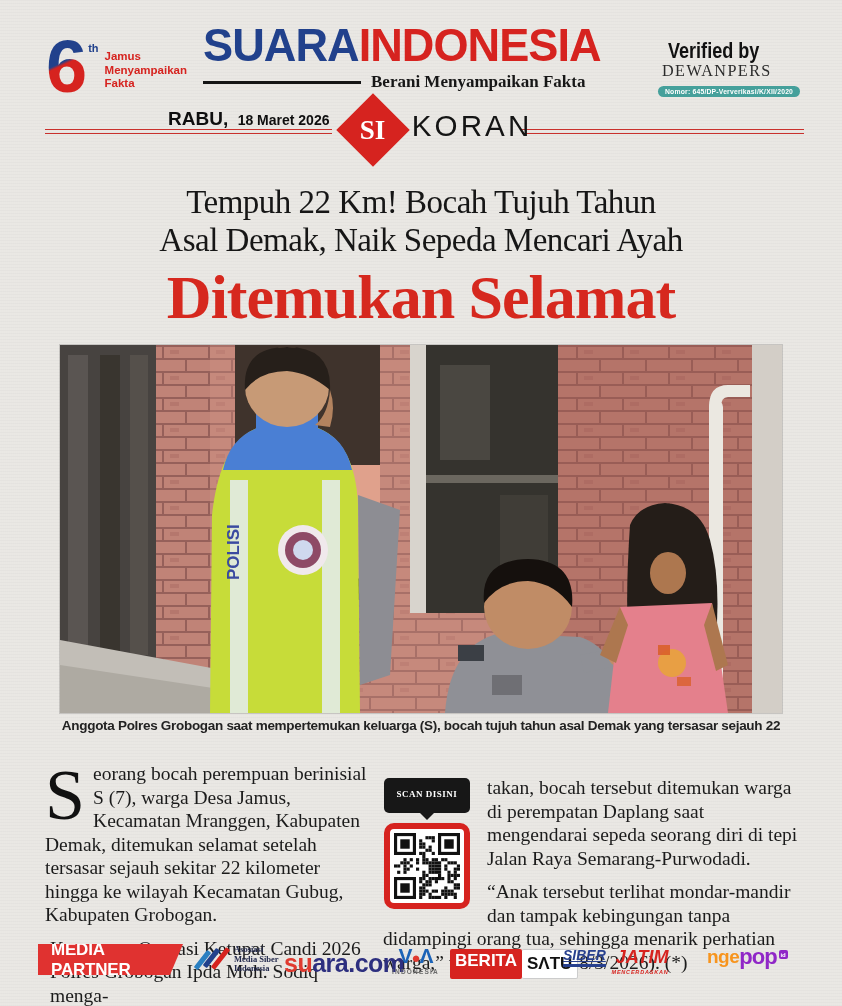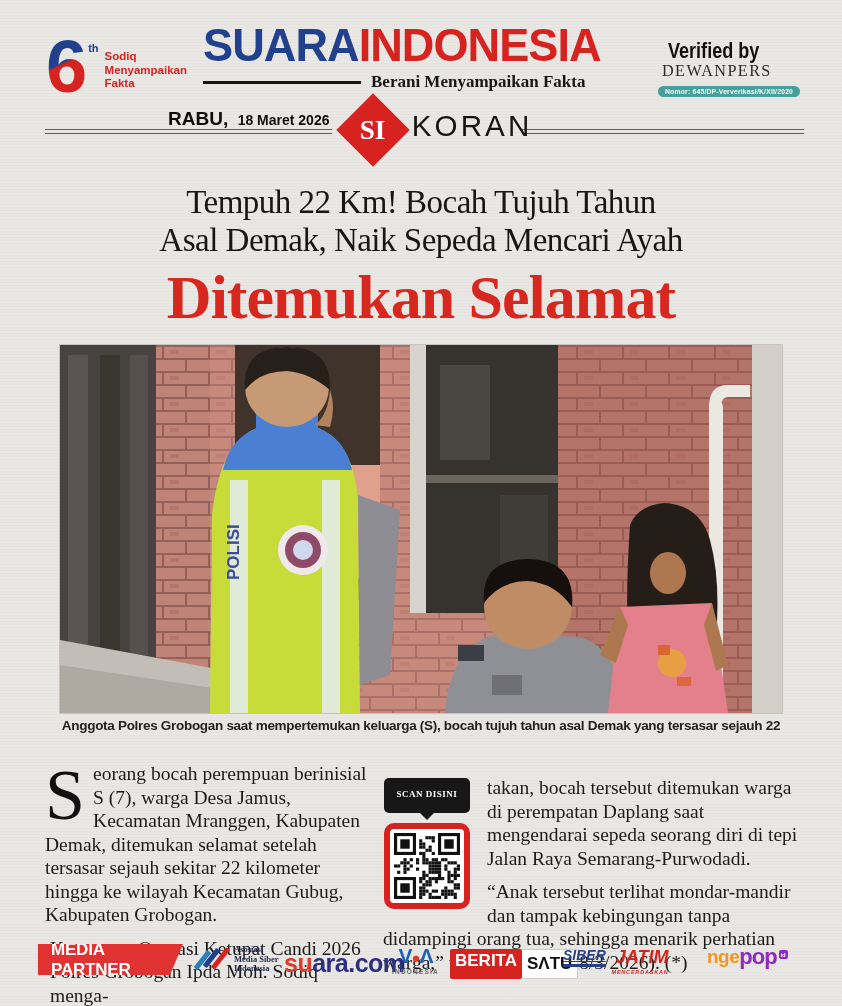--- a/index.html
+++ b/index.html
@@ -109,21 +109,21 @@
 </style>
 </head>
 <body>
 
 <div class="page">
 
   <div class="anniv">
     <span class="six">6</span>
     <span class="th">th</span>
     <div class="tagline">
-      <div>Sodiq</div>
+      <div>Jamus</div>
       <div>Menyampaikan</div>
       <div>Fakta</div>
     </div>
   </div>
 
   <div class="brand">
     <div class="words">
       <span class="w1">SUARA</span><span class="w2">INDONESIA</span>
     </div>
     <div class="underrow">

